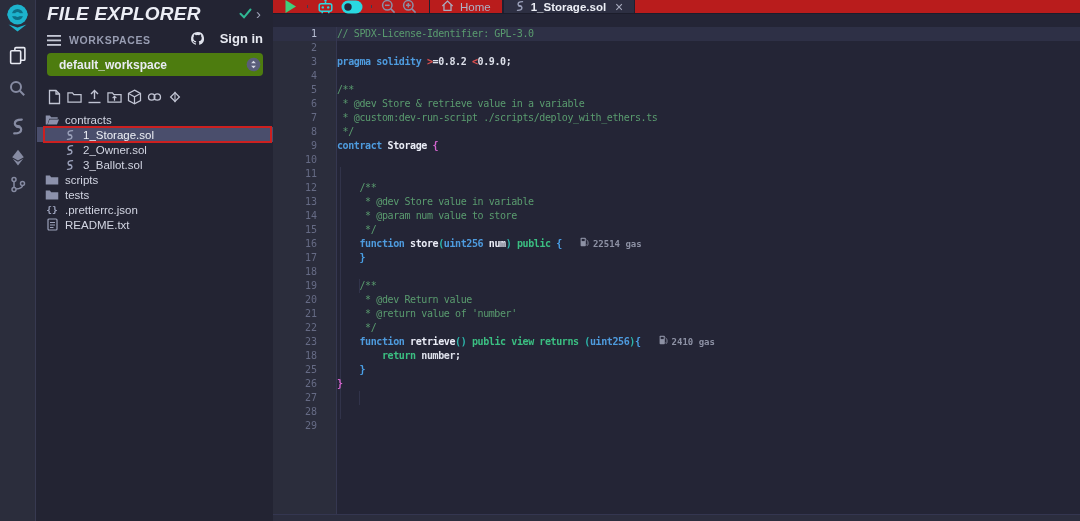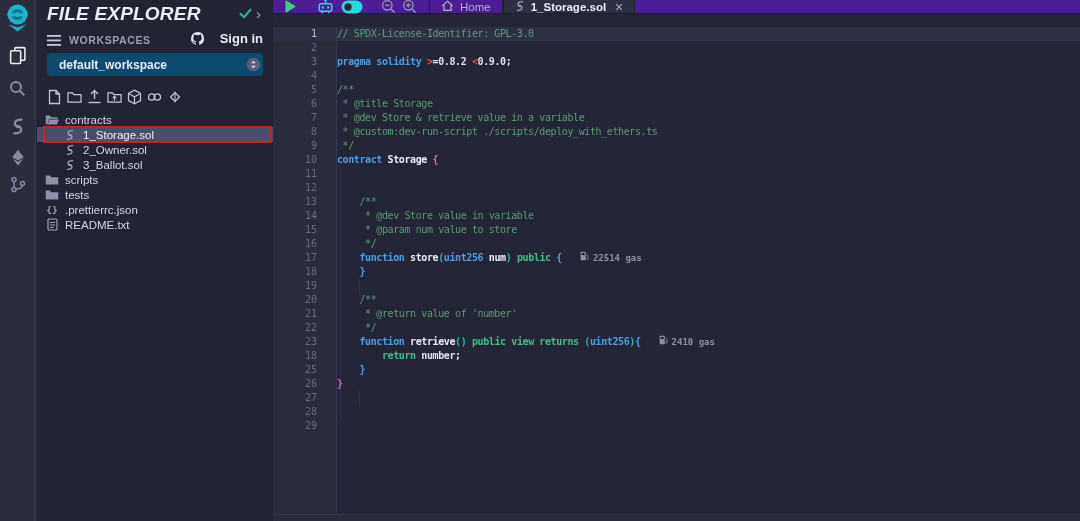--- a/index.html
+++ b/index.html
@@ -15,37 +15,37 @@
   .iconbar .slot{ position:absolute; left:0; width:35px; display:flex; justify-content:center; align-items:center;}
   
   .filepanel{ position:absolute; left:37px; top:0; width:236px; height:100%; background:#232433;}
   .fp-header{ position:absolute; top:0; left:0; right:0; height:27px; display:flex; align-items:center; padding:0 8px 0 10px;}
   .fp-title{ font-size:19px; font-weight:bold; color:#eceef5; letter-spacing:.2px;font-style:italic;}
   .fp-header .spacer{ flex:1; }
   .chev{ color:#9fa3b8; font-size:15px; line-height:1; padding:0 4px; cursor:default;}
   .ws-row{ position:absolute; top:31px; left:10px; right:10px; height:18px; display:flex; align-items:center; gap:8px;}
   .ws-label{ font-size:10.5px; color:#989db2; letter-spacing:.6px; font-weight:bold;}
   .signin{ margin-left:auto; display:flex; align-items:flex-start; gap:15px; font-size:13px; color:#e7e9f1; font-weight:bold;}
-  .ws-select{ position:absolute; top:53px; left:10px; right:10px; height:23px; background:#0c4a6e;
+  .ws-select{ position:absolute; top:53px; left:10px; right:10px; height:23px; background:#4d7c0f;
     border-radius:4px; display:flex; align-items:center; padding:0 2px 0 12px;}
   .ws-select .val{ font-size:12px; font-weight:bold; color:#e9ebf3;}
   .ws-select .sel-ic{ margin-left:auto; display:flex;}
   .fp-toolbar{ position:absolute; top:88px; left:10px; height:17px; display:flex; gap:5px; align-items:center;}
   .fp-toolbar .ic{ width:15px; height:16px; display:flex; align-items:center; justify-content:center;}
   .tree{ position:absolute; top:112px; left:0; right:0;}
   .trow{ position:relative; height:15px; display:flex; align-items:center; gap:6px; font-size:11.5px; color:#d2d5e2; cursor:default;}
   .trow.d0{ padding-left:8px;} .trow.d1{ padding-left:26px;}
   .trow.selected{ background:#4a4e6c; color:#eef0f6;}
   .trow .ic{ width:14px; display:flex; justify-content:center; align-items:center; flex:0 0 14px;}
   .annotation{ position:absolute; left:6px; top:14px; width:229px; height:17px;
     border:2px solid #cc2020; z-index:9; pointer-events:none;}
   .braces{ font-family:"DejaVu Sans Mono", monospace; font-size:9.5px; color:#9ba1ba; font-weight:bold;}
   
   .editor{ position:absolute; left:273px; right:0; top:0; height:100%; background:#242536;}
-  .topbar{ position:absolute; top:0; left:0; right:0; height:14px; background:#4c1d95;
+  .topbar{ position:absolute; top:0; left:0; right:0; height:14px; background:#b91c1c;
     border-bottom:1px solid #1c1d2b; display:flex; align-items:stretch;}
   .tb-ic{ display:flex; align-items:center; justify-content:center;}
   .vsep{ width:1px; background:#3a3d52; margin:5px 0;}
   .tab{ display:flex; align-items:center; gap:6px; padding:0 11px; font-size:11.5px; color:#aeb2c6;
     border-left:1px solid #1f2030; border-right:1px solid #1f2030; cursor:default;}
   .tab.active{ background:#2d2f42; color:#eceef5; font-weight:bold;}
   .tab .close{ font-size:14px; color:#a9adc0; line-height:1; margin-left:3px; font-weight:normal;}
   
   .codearea{ position:absolute; top:27px; left:0; right:0; bottom:7px; background:#242536; overflow:hidden;}
   .linehl{ position:absolute; top:0; left:0; right:0; height:14px; background:#2e3046; z-index:0;}
@@ -409,39 +409,39 @@
           <div class="num">27</div>
           <div class="num">28</div>
           <div class="num">29</div>
         </div>
       <div class="code" id="code">
           <div class="cl"><span class="tk-cm">// SPDX-License-Identifier: GPL-3.0</span></div>
           <div class="cl"></div>
           <div class="cl"><span class="tk-kw">pragma solidity </span><span class="tk-op">&gt;</span><span class="tk-pl">=0.8.2 </span><span class="tk-op">&lt;</span><span class="tk-pl">0.9.0;</span></div>
           <div class="cl"></div>
           <div class="cl"><span class="tk-cm">/**</span></div>
-          <div class="cl"><span class="tk-cm"> * @title Storage</span></div>
           <div class="cl"><span class="tk-cm"> * @dev Store &amp; retrieve value in a variable</span></div>
           <div class="cl"><span class="tk-cm"> * @custom:dev-run-script ./scripts/deploy_with_ethers.ts</span></div>
           <div class="cl"><span class="tk-cm"> */</span></div>
           <div class="cl"><span class="tk-kw">contract </span><span class="tk-fn">Storage </span><span class="tk-b1">{</span></div>
           <div class="cl"></div>
           <div class="cl"></div>
           <div class="cl"><span class="tk-cm">    /**</span></div>
           <div class="cl"><span class="tk-cm">     * @dev Store value in variable</span></div>
           <div class="cl"><span class="tk-cm">     * @param num value to store</span></div>
           <div class="cl"><span class="tk-cm">     */</span></div>
           <div class="cl"><span class="tk-pl">    </span><span class="tk-kw">function </span><span class="tk-fn">store</span><span class="tk-pr">(</span><span class="tk-kw">uint256</span><span class="tk-pl"> </span><span class="tk-fn">num</span><span class="tk-pr">)</span><span class="tk-pl"> </span><span class="tk-kw2">public </span><span class="tk-b2">{</span><span class="gas"><svg width="9" height="10" viewBox="0 0 9 10">
                 <rect x="0.6" y="0.8" width="5.2" height="8.4" rx="0.8" fill="#8d91a4"></rect>
                 <rect x="1.7" y="1.9" width="3" height="2.2" fill="#242536"></rect>
                 <path d="M6.4 2.8 L8 4.4 V7.8 A1 1 0 0 1 6.4 7.8" stroke="#8d91a4" stroke-width="0.9" fill="none"></path>
               </svg><span>22514 gas</span></span></div>
           <div class="cl"><span class="tk-pl">    </span><span class="tk-b2">}</span></div>
           <div class="cl"></div>
           <div class="cl"><span class="tk-cm">    /**</span></div>
+          <div class="cl"><span class="tk-cm">     * @dev Return value</span></div>
           <div class="cl"><span class="tk-cm">     * @return value of 'number'</span></div>
           <div class="cl"><span class="tk-cm">     */</span></div>
           <div class="cl"><span class="tk-pl">    </span><span class="tk-kw">function </span><span class="tk-fn">retrieve</span><span class="tk-pr">()</span><span class="tk-pl"> </span><span class="tk-kw2">public view returns </span><span class="tk-pr">(</span><span class="tk-kw">uint256</span><span class="tk-pr">)</span><span class="tk-b2">{</span><span class="gas"><svg width="9" height="10" viewBox="0 0 9 10">
                 <rect x="0.6" y="0.8" width="5.2" height="8.4" rx="0.8" fill="#8d91a4"></rect>
                 <rect x="1.7" y="1.9" width="3" height="2.2" fill="#242536"></rect>
                 <path d="M6.4 2.8 L8 4.4 V7.8 A1 1 0 0 1 6.4 7.8" stroke="#8d91a4" stroke-width="0.9" fill="none"></path>
               </svg><span>2410 gas</span></span></div>
           <div class="cl"><span class="tk-pl">        </span><span class="tk-kw2">return</span><span class="tk-pl"> number;</span></div>
           <div class="cl"><span class="tk-pl">    </span><span class="tk-b2">}</span></div>
           <div class="cl"><span class="tk-b1">}</span></div>

